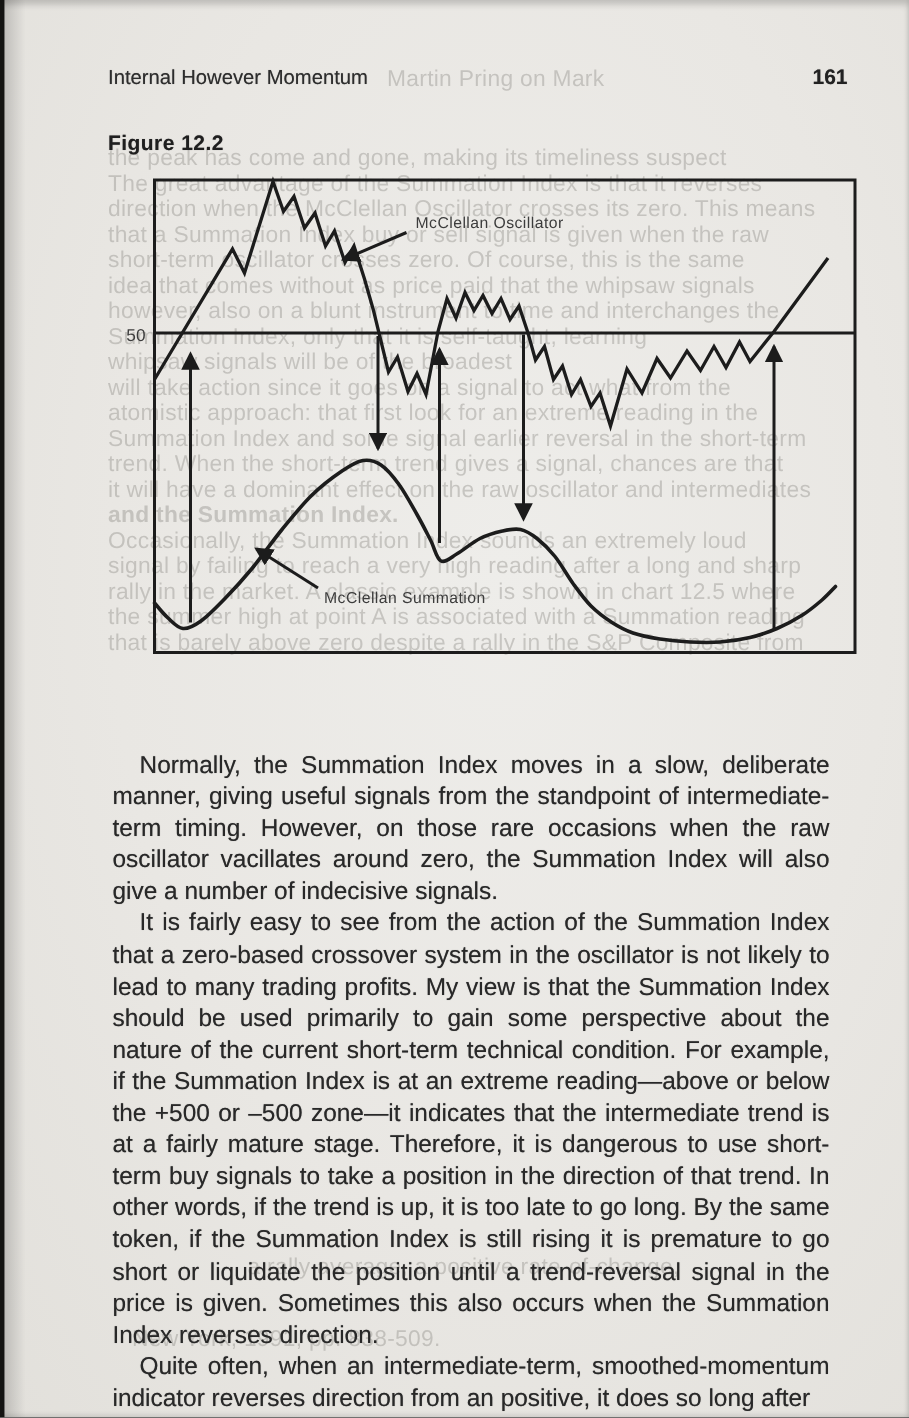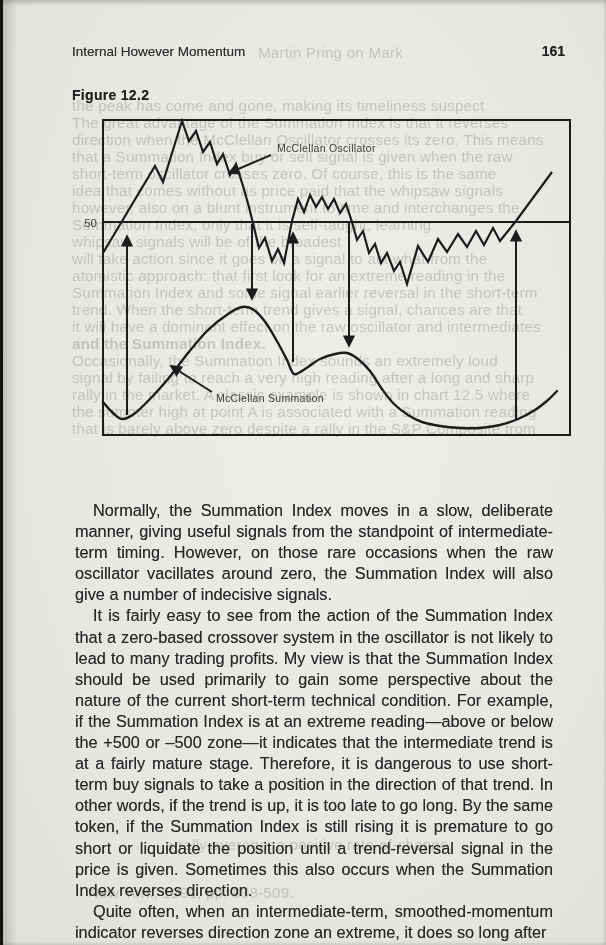--- a/index.html
+++ b/index.html
@@ -121,16 +121,16 @@
         <line x1="212" y1="392" x2="171" y2="366" stroke="#1c1c1c" stroke-width="2" marker-end="url(#ah)"></line>
       </g>
     <text class="axis-label" x="97" y="227" text-anchor="end">50</text>
     <text class="chart-label" x="277" y="152">McClellan Oscillator</text>
     <text class="chart-label" x="216" y="402">McClellan Summation</text>
   </svg>
 
   <div class="body-text">
     <p>Normally, the Summation Index moves in a slow, deliberate manner, giving useful signals from the standpoint of intermediate-term timing. However, on those rare occasions when the raw oscillator vacillates around zero, the Summation Index will also give a number of indecisive signals.</p>
     <p>It is fairly easy to see from the action of the Summation Index that a zero-based crossover system in the oscillator is not likely to lead to many trading profits. My view is that the Summation Index should be used primarily to gain some perspective about the nature of the current short-term technical condition. For example, if the Summation Index is at an extreme reading—above or below the +500 or –500 zone—it indicates that the intermediate trend is at a fairly mature stage. Therefore, it is dangerous to use short-term buy signals to take a position in the direction of that trend. In other words, if the trend is up, it is too late to go long. By the same token, if the Summation Index is still rising it is premature to go short or liquidate the position until a trend-reversal signal in the price is given. Sometimes this also occurs when the Summation Index reverses direction.</p>
-    <p>Quite often, when an intermediate-term, smoothed-momentum indicator reverses direction zone an extreme, it does so long after</p>
+    <p>Quite often, when an intermediate-term, smoothed-momentum indicator reverses direction from an positive, it does so long after</p>
   </div>
 
 </div>
 
 </body></html>

